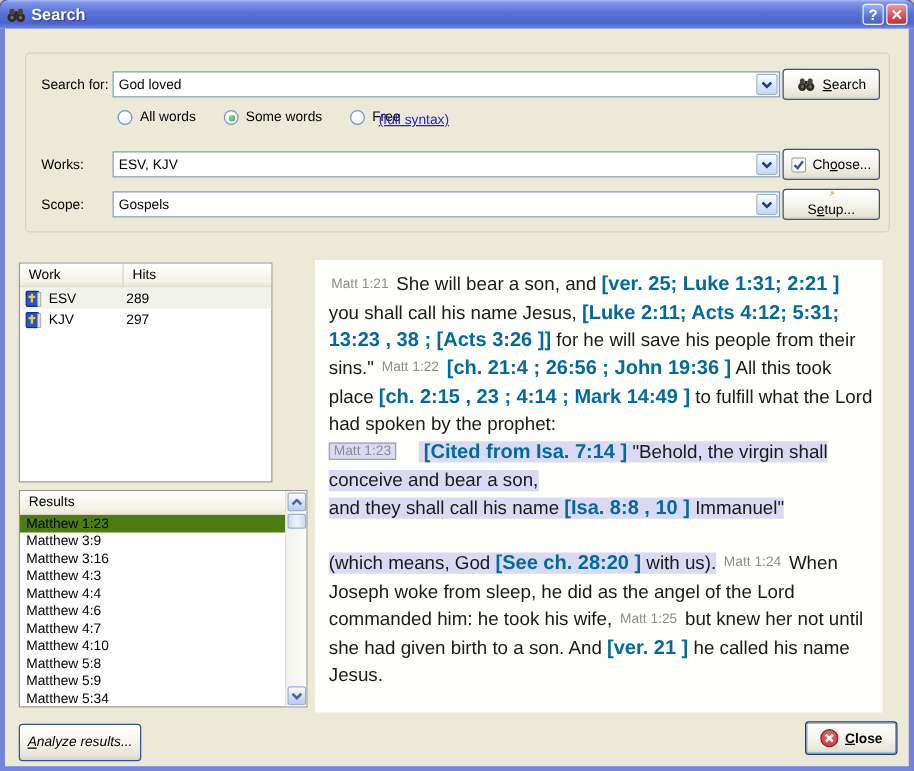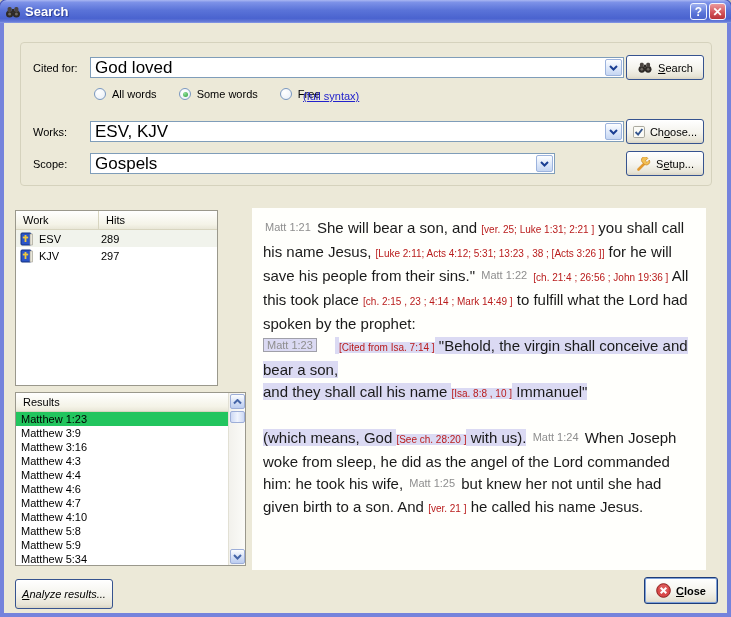--- a/index.html
+++ b/index.html
@@ -14,21 +14,21 @@
   .tb-btn{width:17px;height:17px;border:1px solid #f0f4ff;border-radius:3px;margin-left:2px;
     display:flex;align-items:center;justify-content:center;color:#fff;font-size:12px;font-weight:bold;cursor:pointer;}
   .tb-help{background:linear-gradient(180deg,#9fb0f0,#5a74d8 60%,#4c64cc);}
   .tb-close{background:linear-gradient(180deg,#eb9a9d,#d4565c 55%,#b83339);}
   .client{position:absolute;left:4px;top:23px;width:723px;height:590px;background:#ece9d8;}
 
   
   .groupbox{position:absolute;left:16px;top:19px;width:692px;height:144px;border:1px solid #d5d2bd;border-radius:4px;}
   .frm-label{position:absolute;font-size:11px;color:#000;}
   .combo{position:absolute;height:21px;background:#fff;border:1px solid #7f9db9;display:flex;align-items:center;cursor:default;}
-  .combo-value{flex:1;font-size:17px;padding-left:4px;color:#000;white-space:nowrap;overflow:hidden;}
+  .combo-value{flex:1;font-size:11px;padding-left:4px;color:#000;white-space:nowrap;overflow:hidden;}
   .combo-btn{width:17px;height:17px;margin:1px;border:1px solid #9cb3dd;border-radius:2px;
     background:linear-gradient(180deg,#fdfeff,#dbe6f9 60%,#c6d6f2);display:flex;align-items:center;justify-content:center;cursor:pointer;}
 
   .xp-btn{position:absolute;border:1px solid #36538f;border-radius:3px;font-size:11px;color:#000;
     background:linear-gradient(180deg,#ffffff,#f4f3ec 55%,#e7e4d6 88%,#d9d5c5);
     display:flex;align-items:center;justify-content:center;gap:5px;cursor:pointer;box-shadow:inset 0 1px 0 #fff;}
   .xp-btn.default{box-shadow:inset 0 0 0 1px #7da0d8, inset 0 1px 0 #fff;border-color:#1e3c78;font-weight:bold;}
 
   .radio-item{display:inline-flex;align-items:center;margin-right:22px;cursor:pointer;}
   .radio-circle{width:12px;height:12px;border:1px solid #7a98c0;border-radius:50%;background:radial-gradient(circle at 35% 30%,#ffffff,#e8eef6);position:relative;margin-right:6px;}
@@ -41,38 +41,38 @@
   .panel-header{height:19px;background:linear-gradient(180deg,#ffffff,#f4f3e7 75%,#e9e7d8);border-bottom:1px solid #d8d5c0;
     display:flex;align-items:center;font-size:11px;color:#000;}
   .hdr-cell{padding-left:7px;height:19px;display:flex;align-items:center;}
   .hdr-sep{border-left:1px solid #d8d5c0;}
   .tbl-row{height:17px;display:flex;align-items:center;font-size:11px;cursor:pointer;}
   .tbl-row.sel{background:#f1f3ec;}
   .tbl-cell-work{width:78px;display:flex;align-items:center;padding-left:4px;gap:5px;}
   .tbl-cell-hits{padding-left:7px;}
 
   .list-item{height:14px;line-height:14px;font-size:11px;padding-left:5px;cursor:pointer;white-space:nowrap;}
-  .list-item.sel{background:#22c55e;}
+  .list-item.sel{background:#4d7c0f;}
 
   
   .vscroll{position:absolute;top:0;right:0;width:17px;height:100%;background:linear-gradient(90deg,#f2f1ec,#fbfbf8);border-left:1px solid #e2e0d4;}
   .sb-btn{position:absolute;left:1px;width:15px;height:15px;border:1px solid #9daed8;border-radius:2px;
     background:linear-gradient(180deg,#fdfeff,#cfdbf4 65%,#bccdf0);display:flex;align-items:center;justify-content:center;cursor:pointer;}
   .sb-up{top:1px;} .sb-down{bottom:1px;}
   .sb-thumb{position:absolute;left:1px;top:18px;width:15px;height:12px;border:1px solid #9daed8;border-radius:2px;
     background:linear-gradient(90deg,#cdd9f4,#f0f4fd 50%,#cdd9f4);cursor:grab;}
 
   
   .preview{position:absolute;left:248px;top:185px;width:454px;height:362px;background:#fffffc;overflow:hidden;
     font-size:15px;color:#1a1a1a;line-height:22px;padding:9px 8px 0 11px;}
   .para{margin:0;}
   .para.gap{margin-top:22px;}
   .vtag{font-size:11px;color:#8e8e8e;position:relative;top:-2px;padding:0 2px;}
   .vtag_boxed{font-size:11px;color:#8e8e8e;position:relative;top:-2px;border:1px solid #a0a0a8;padding:0 3px;margin-right:18px;}
-  .xref{font-size:10px;color:#b91c1c;cursor:pointer;}
+  .xref{font-size:16px;color:#0369a1;cursor:pointer;font-weight:bold;}
   .yellow{background:#ffff57;}
   .lav{background:#dbdaf3;}
   .icon-svg{display:block;}
 </style>
 </head>
 <body>
 
 <div class="window">
 
   <div class="titlebar">
@@ -87,21 +87,21 @@
     </svg>
     <span class="title-text">Search</span>
     <span class="tb-btn tb-help">?</span>
     <span class="tb-btn tb-close">✕</span>
   </div>
 
   <div class="client">
 
     <div class="groupbox"></div>
 
-    <span class="frm-label" style="left:29px;top:39px;">Cited for:</span>
+    <span class="frm-label" style="left:29px;top:39px;">Search for:</span>
     <div class="combo" style="left:86px;top:34px;width:534px;">
       <span class="combo-value">God loved</span>
       <span class="combo-btn">
         <svg class="icon-svg" width="9" height="6" viewBox="0 0 9 6">
             <polyline points="1,1 4.5,4.5 8,1" fill="none" stroke="#1b3f93" stroke-width="2"></polyline>
           </svg>
       </span>
     </div>
     <button class="xp-btn" style="left:622px;top:32px;width:78px;height:25px;">
       <svg class="icon-svg" width="16" height="13" viewBox="0 0 16 14">
@@ -143,29 +143,29 @@
     </div>
     <button class="xp-btn" style="left:622px;top:96px;width:78px;height:25px;">
       <svg class="icon-svg" width="14" height="14" viewBox="0 0 14 14">
         <rect x="0.5" y="0.5" width="13" height="13" rx="1.5" fill="#fbfbf6" stroke="#9a988c"></rect>
         <polyline points="3,7 6,10 11,3.5" fill="none" stroke="#35568f" stroke-width="2.2"></polyline>
       </svg>
       <span>Ch<u>o</u>ose...</span>
     </button>
 
     <span class="frm-label" style="left:29px;top:135px;">Scope:</span>
-    <div class="combo" style="left:86px;top:130px;width:465px;">
+    <div class="combo" style="left:86px;top:130px;width:534px;">
       <span class="combo-value">Gospels</span>
       <span class="combo-btn">
         <svg class="icon-svg" width="9" height="6" viewBox="0 0 9 6">
             <polyline points="1,1 4.5,4.5 8,1" fill="none" stroke="#1b3f93" stroke-width="2"></polyline>
           </svg>
       </span>
     </div>
-    <button class="xp-btn" style="left:622px;top:128px;width:78px;height:25px;">
+    <button class="xp-btn" style="left:622px;top:128px;width:78px;height:25px;flex-direction:column;">
       <svg class="icon-svg" width="15" height="14" viewBox="0 0 15 14">
         <path d="M2.5,12.5 L8,7" stroke="#e2992f" stroke-width="2.6" stroke-linecap="round" fill="none"></path>
         <path d="M7.2,6 a3.4,3.4 0 1 1 4.6,-4.6 l-2.4,2.4 1.6,1.6 2.4,-2.4 a3.4,3.4 0 0 1 -4.6,4.6 z" fill="#f3c053" stroke="#c9872a" stroke-width="0.7"></path>
       </svg>
       <span>S<u>e</u>tup...</span>
     </button>
 
     <div class="panel" style="left:11px;top:187px;width:203px;height:176px;">
       <div class="panel-header">
         <span class="hdr-cell" style="width:82px;">Work</span>

